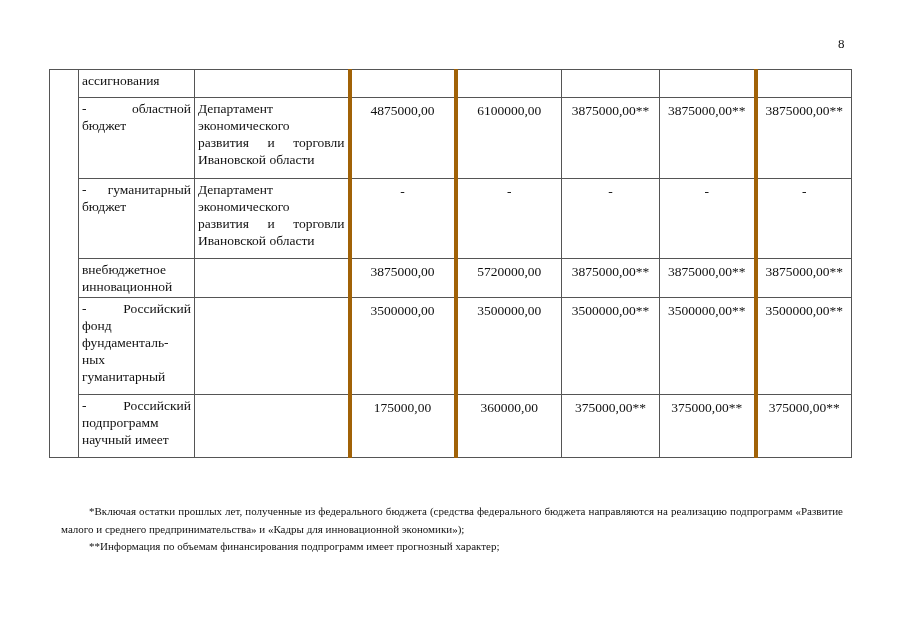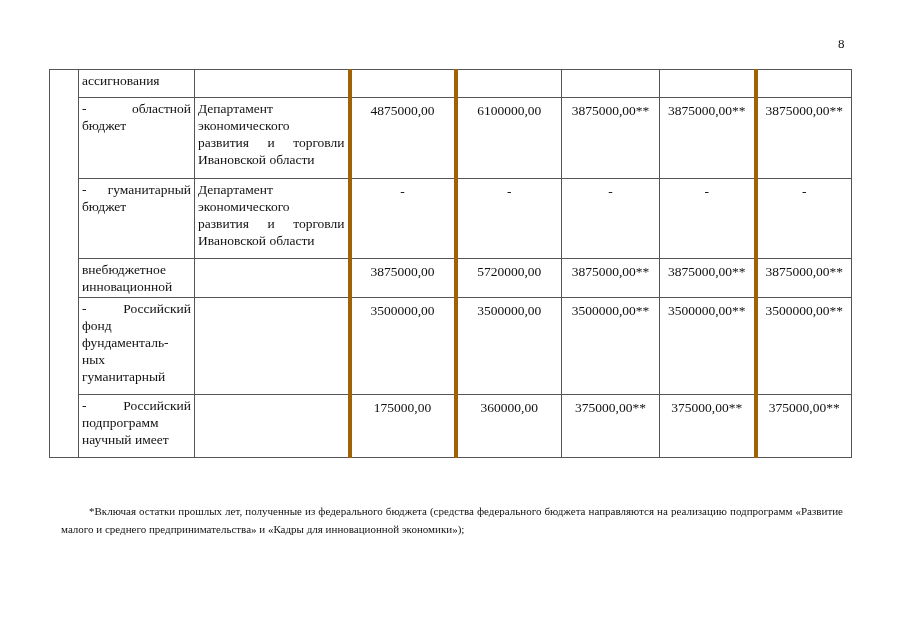--- a/index.html
+++ b/index.html
@@ -137,13 +137,14 @@
         <td class="num">360000,00</td>
         <td class="num">375000,00**</td>
         <td class="num g">375000,00**</td>
         <td class="num">375000,00**</td>
       </tr>
     </tbody>
 </table>
 
 <div class="footnotes">
   <p>*Включая остатки прошлых лет, полученные из федерального бюджета (средства федерального бюджета направляются на реализацию подпрограмм «Развитие малого и среднего предпринимательства» и «Кадры для инновационной экономики»);</p>
+  <p>**Информация по объемам финансирования подпрограмм имеет прогнозный характер;</p>
 </div>
 
 </body></html>

